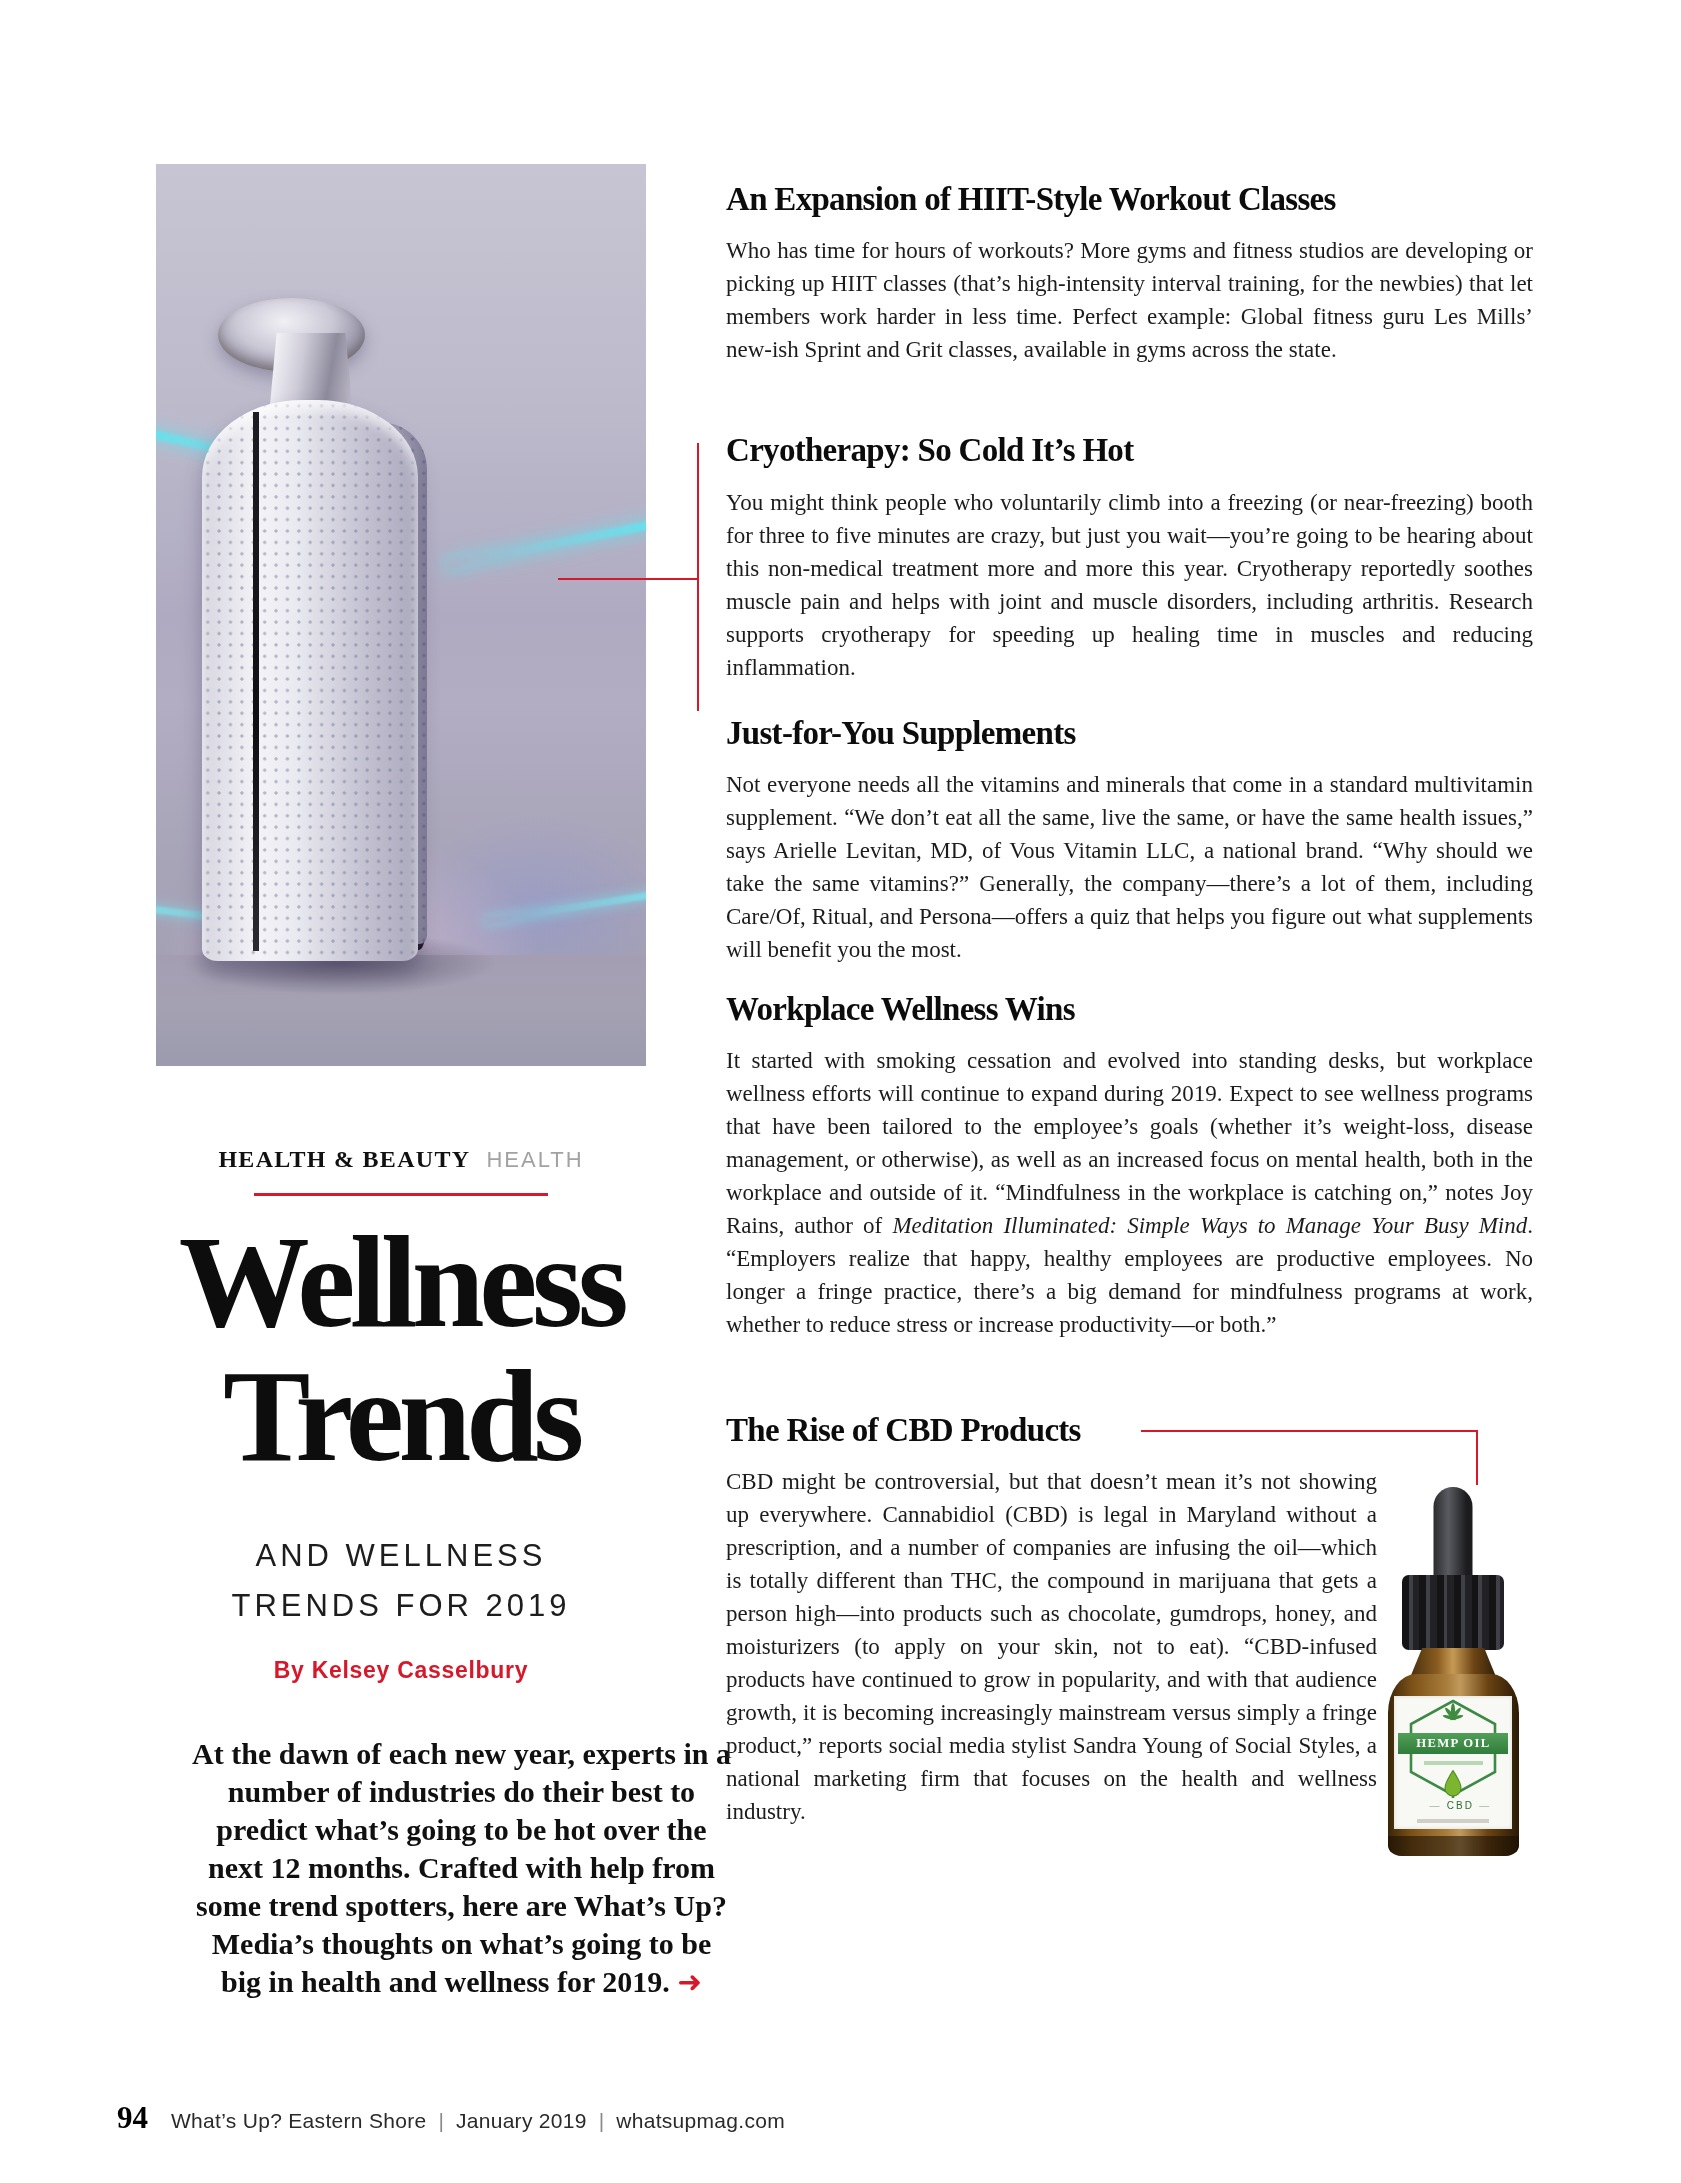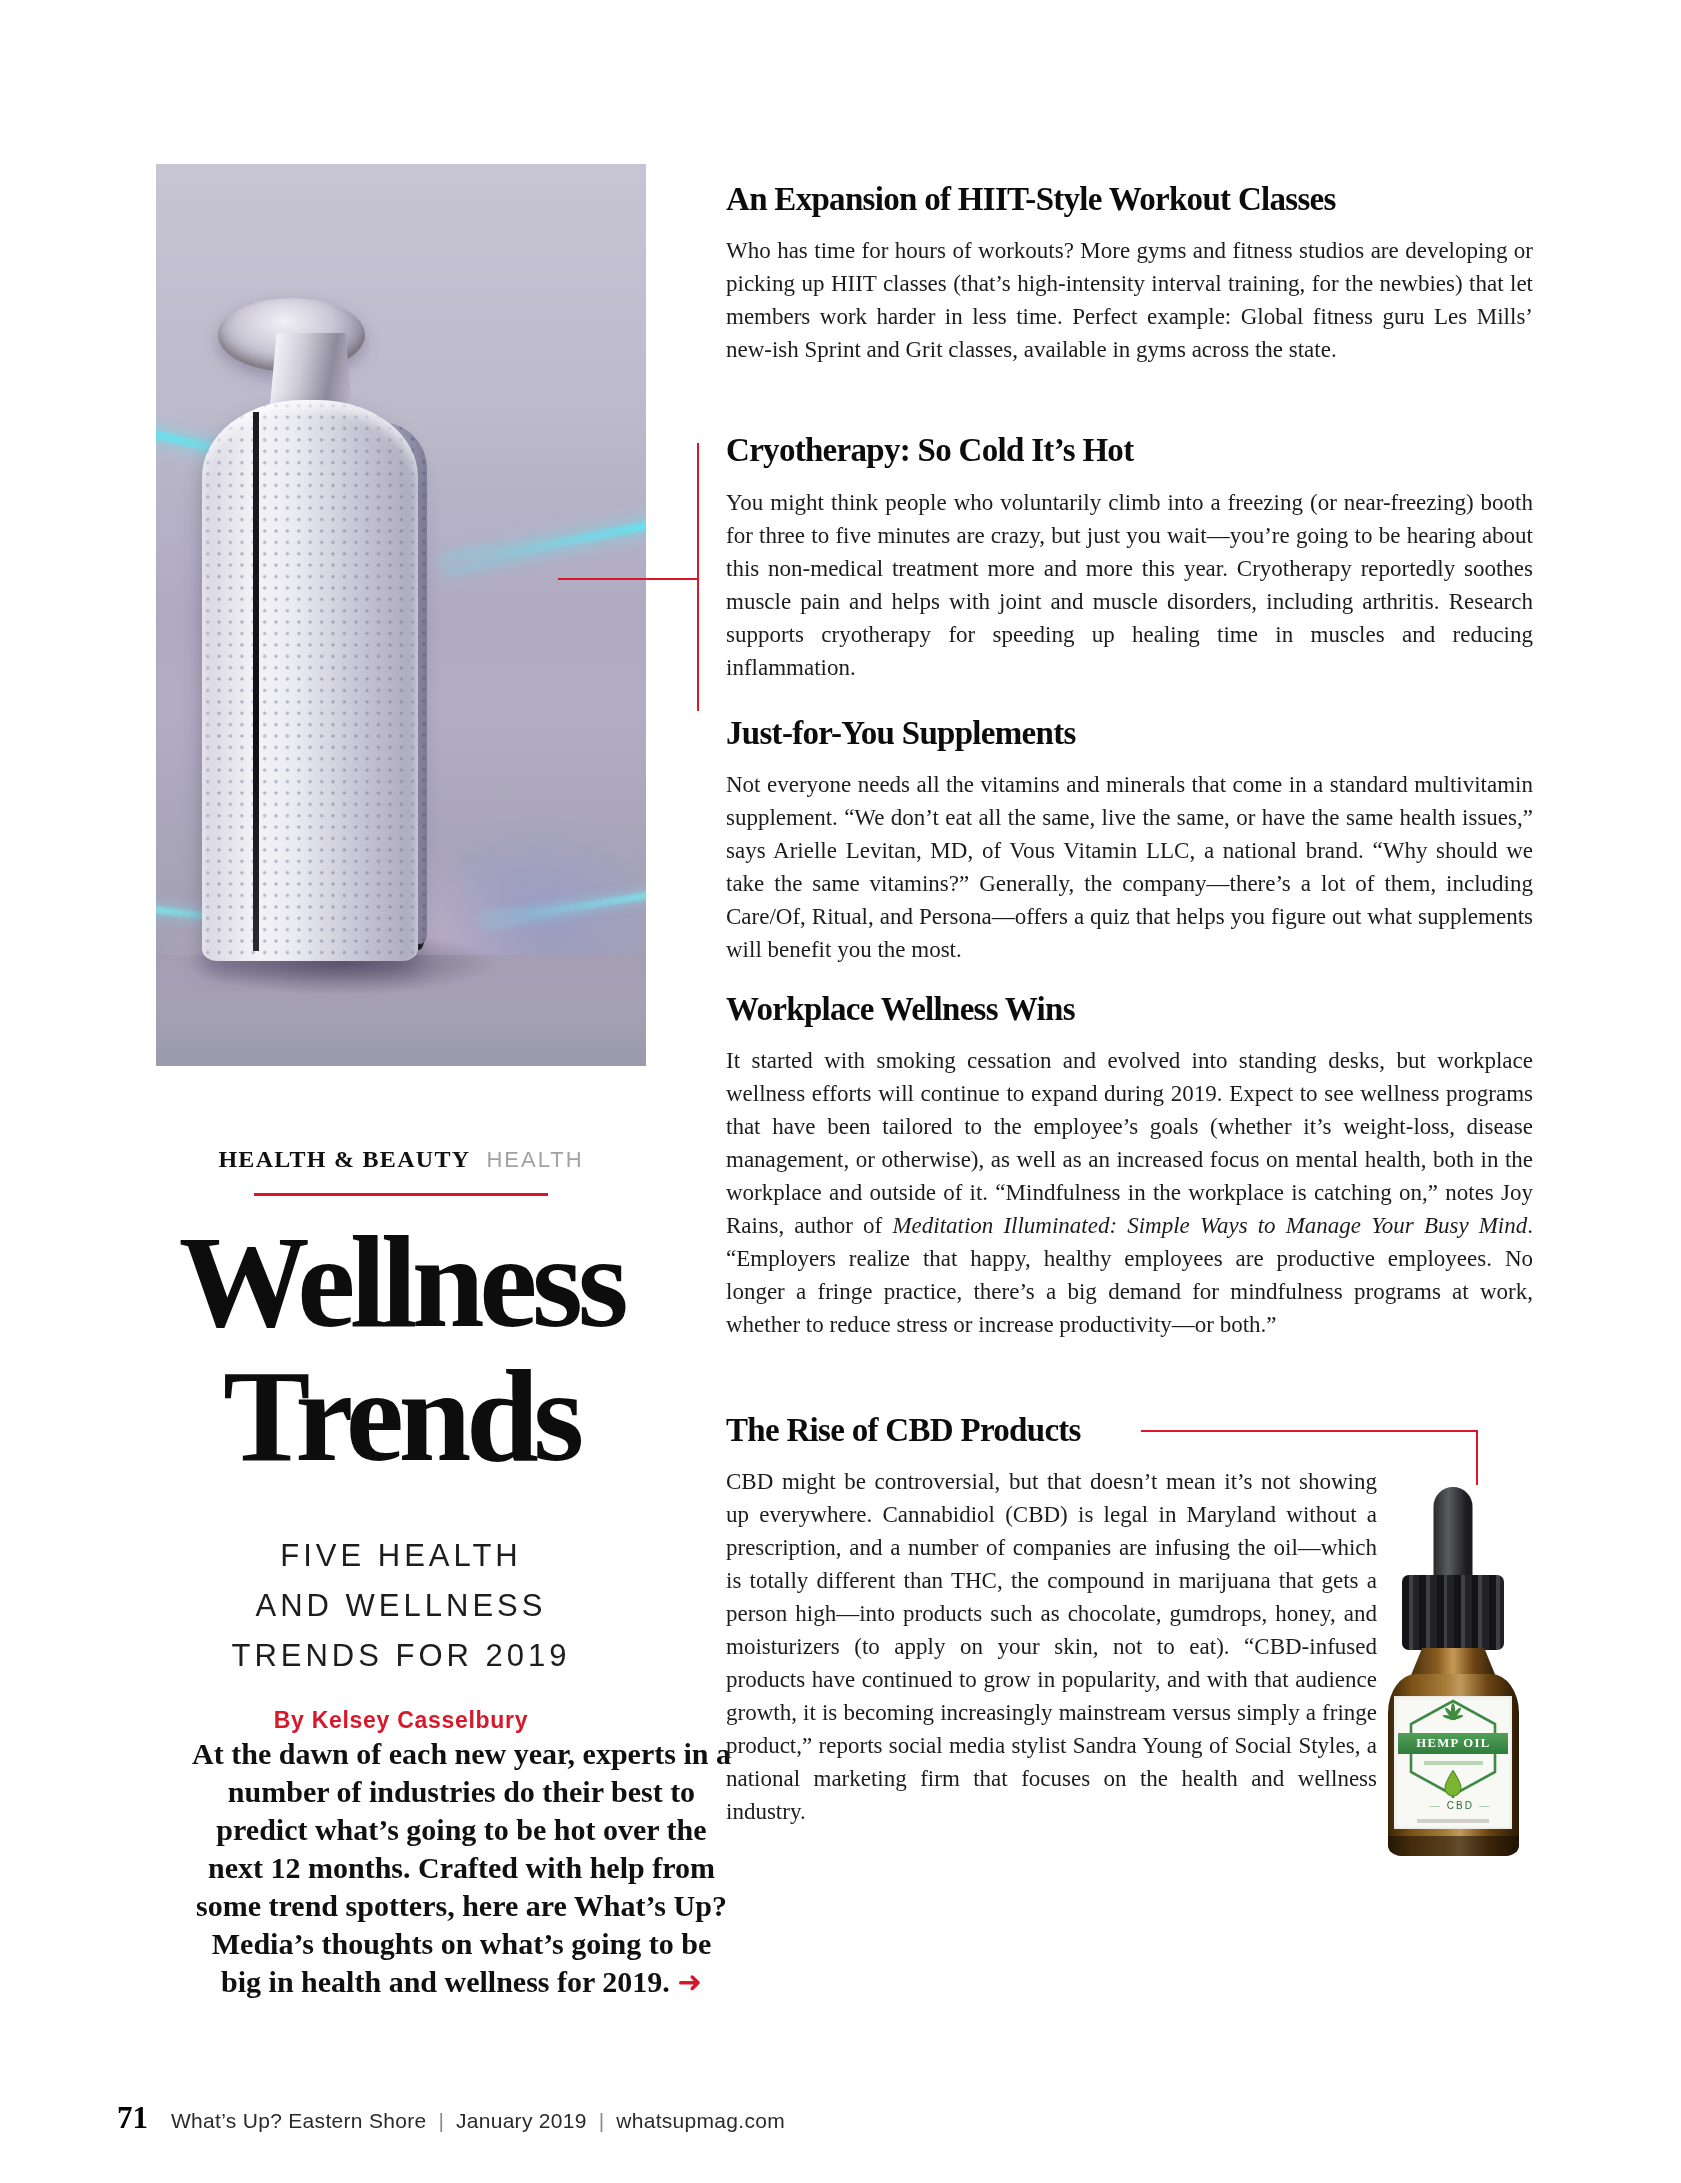--- a/index.html
+++ b/index.html
@@ -204,31 +204,30 @@
     <div class="kicker">
       <span class="k1">HEALTH &amp; BEAUTY</span>
       <span class="k2">HEALTH</span>
     </div>
     <div class="kicker-rule"></div>
     <h1 class="title">
       <div>Wellness</div>
       <div>Trends</div>
     </h1>
     <div class="subtitle">
-      <div>FIVE HEALTH</div>
       <div>AND WELLNESS</div>
       <div>TRENDS FOR 2019</div>
     </div>
     <div class="byline">By Kelsey Casselbury</div>
   </header>
 
   <p class="intro"><span>At the dawn of each new year, experts in a number of industries do their best to predict what’s going to be hot over the next 12 months. Crafted with help from some trend spotters, here are What’s Up? Media’s thoughts on what’s going to be big in health and wellness for 2019.</span> <span class="arrow">➜</span></p>
 
   <footer class="folio">
-    <span class="pageno">71</span><span class="ftext">What’s Up? Eastern Shore</span><span class="fsep">|</span><span class="ftext">January 2019</span><span class="fsep">|</span><span class="ftext">whatsupmag.com</span>
+    <span class="pageno">94</span><span class="ftext">What’s Up? Eastern Shore</span><span class="fsep">|</span><span class="ftext">January 2019</span><span class="fsep">|</span><span class="ftext">whatsupmag.com</span>
   </footer>
 
   <main class="col-right">
 
     <section class="section s1">
       <h2>An Expansion of HIIT-Style Workout Classes</h2>
       <p>Who has time for hours of workouts? More gyms and fitness studios are developing or picking up HIIT classes (that’s high-intensity interval training, for the newbies) that let members work harder in less time. Perfect example: Global fitness guru Les Mills’ new-ish Sprint and Grit classes, available in gyms across the state.</p>
     </section>
 
     <section class="section s2">

